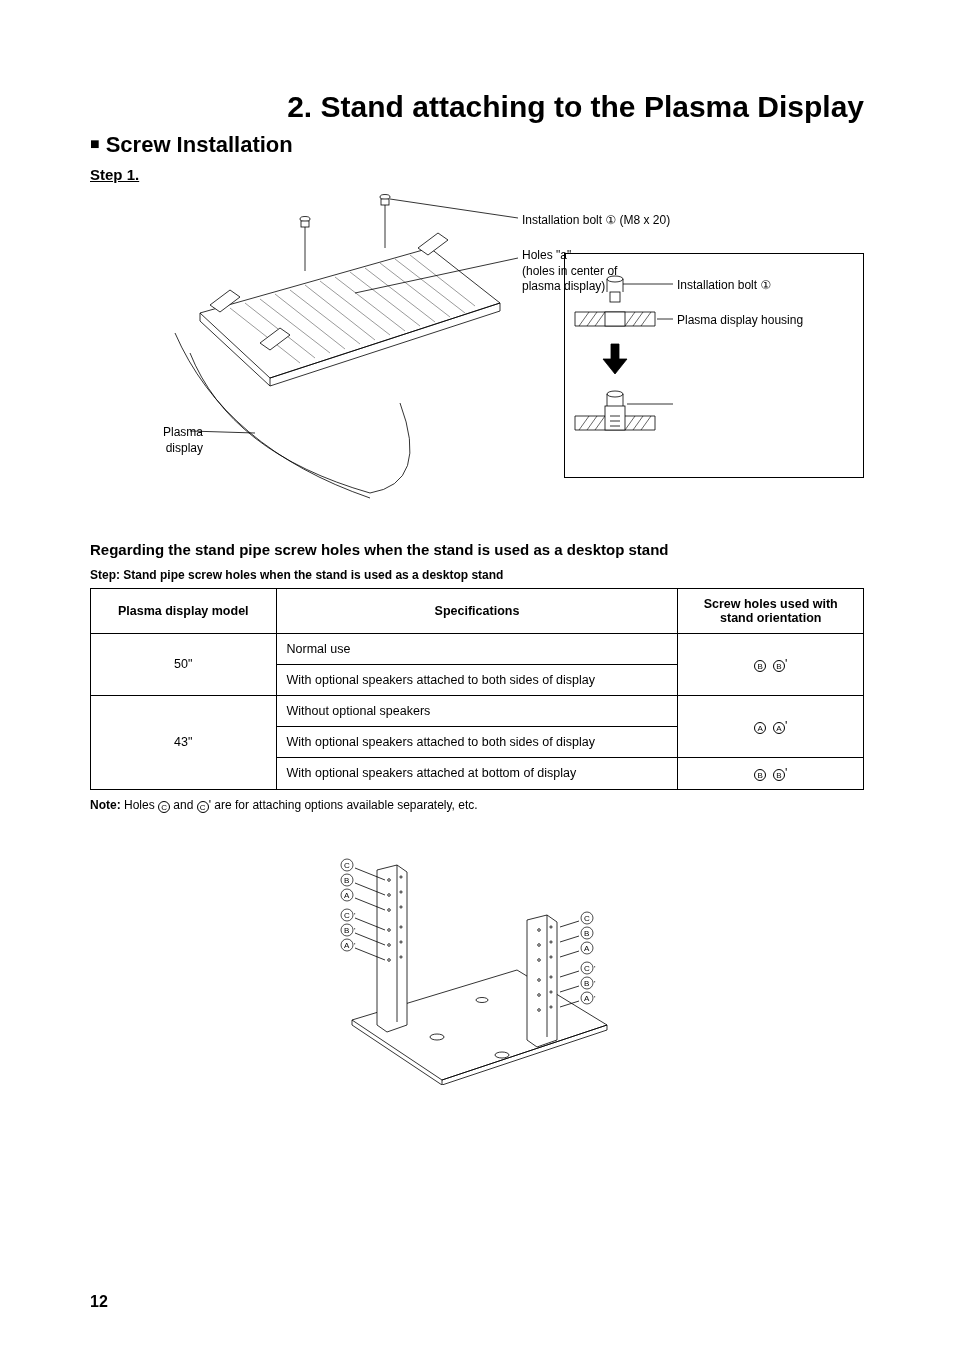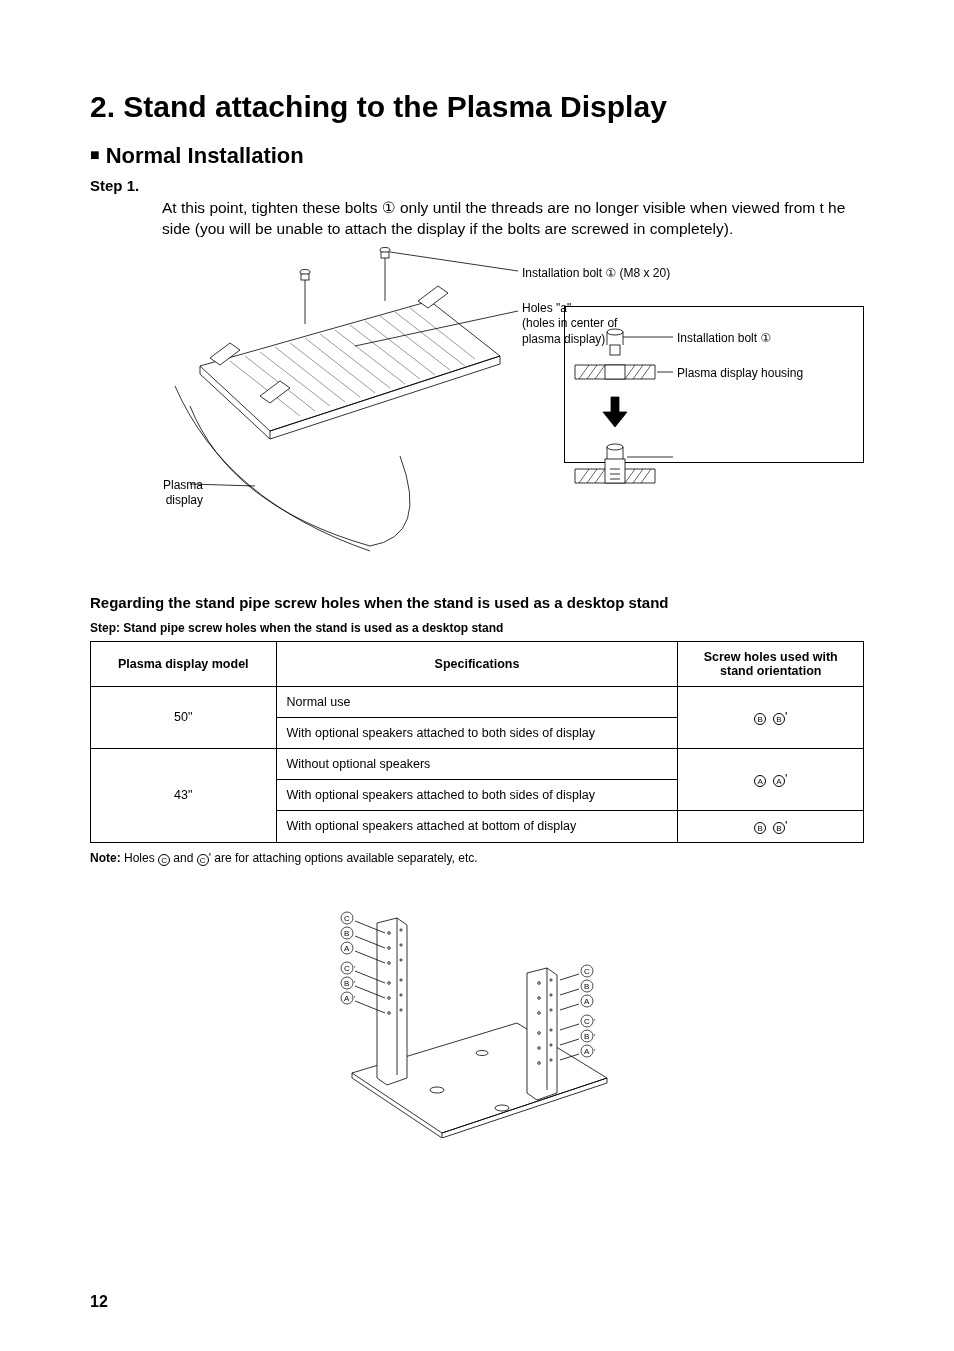--- a/index.html
+++ b/index.html
@@ -5,56 +5,55 @@
   * { margin: 0; padding: 0; box-sizing: border-box; }
   body {
     font-family: Arial, Helvetica, sans-serif;
     background: #fff;
     width: 954px;
     height: 1351px;
     padding: 90px 90px 40px 90px;
     color: #000;
     position: relative;
   }
-  h1 { font-size: 30px; font-weight: bold; margin-bottom: 19px; }
+  h1 { font-size: 30px; font-weight: bold; margin-bottom: 8px; text-align: right; }
   h2 { font-size: 22px; font-weight: bold; margin-bottom: 8px; }
   h2 .square { font-size: 16px; vertical-align: 3px; margin-right: 6px; }
-  .step-row { display: flex; margin-bottom: 0; }
+  .step-row { display: flex; margin-bottom: 0; text-decoration: underline; }
   .step-label { font-weight: bold; font-size: 15px; width: 72px; flex: 0 0 72px; }
   .step-body { font-size: 15.5px; line-height: 1.35; flex: 1; }
   .diagram-area { position: relative; width: 100%; height: 330px; margin: 6px 0 18px 0; }
   .main-svg { position: absolute; left: 80px; top: 0; }
-  .callout-box { position: absolute; right: 0; top: 60px; width: 300px; height: 157px; border: 1px solid #000; }
+  .callout-box { position: absolute; right: 0; top: 60px; width: 300px; height: 225px; border: 1px solid #000; }
   .callout-label { position: absolute; font-size: 12px; line-height: 1.3; }
   .subhead { font-weight: bold; font-size: 15px; margin: 12px 0 10px 0; }
   .table-caption { font-weight: bold; font-size: 12px; margin-bottom: 6px; }
   table { border-collapse: collapse; width: 100%; margin-bottom: 8px; }
   th, td { border: 1px solid #000; font-size: 12.5px; padding: 8px 10px; vertical-align: middle; }
   th { font-weight: bold; text-align: center; }
   td.center { text-align: center; }
   td.left { text-align: left; }
   .note { font-size: 12px; margin-bottom: 12px; }
   .circled-sm { display: inline-block; border: 1px solid #000; border-radius: 50%; width: 12px; height: 12px; line-height: 11px; text-align: center; font-size: 8px; vertical-align: -1px; }
   .pagenum { position: absolute; bottom: 40px; left: 90px; font-weight: bold; font-size: 16px; }
   .stand-diagram { display: block; margin: 0 auto; }
 </style>
 </head>
 <body>
 
 <h1>2.  Stand attaching to the Plasma Display</h1>
 
 <h2>
-  <span class="square">■</span><span>Normal Installation</span>
+  <span class="square">■</span><span>Screw Installation</span>
 </h2>
 
 <div class="step-row">
   <div class="step-label">Step 1.</div>
   <div class="step-body">
     <br>
-    <span>At this point, tighten these bolts ① only until the threads are no longer visible when viewed from t he side (you will be unable to attach the display if the bolts are screwed in completely).</span>
   </div>
 </div>
 
 <div class="diagram-area">
 
   <svg class="main-svg" width="360" height="330">
     <g stroke="#000" stroke-width="0.8" fill="none">
 
       <path d="M 30 120 L 260 55 L 330 110 L 100 185 Z" fill="#fff"></path>
 

